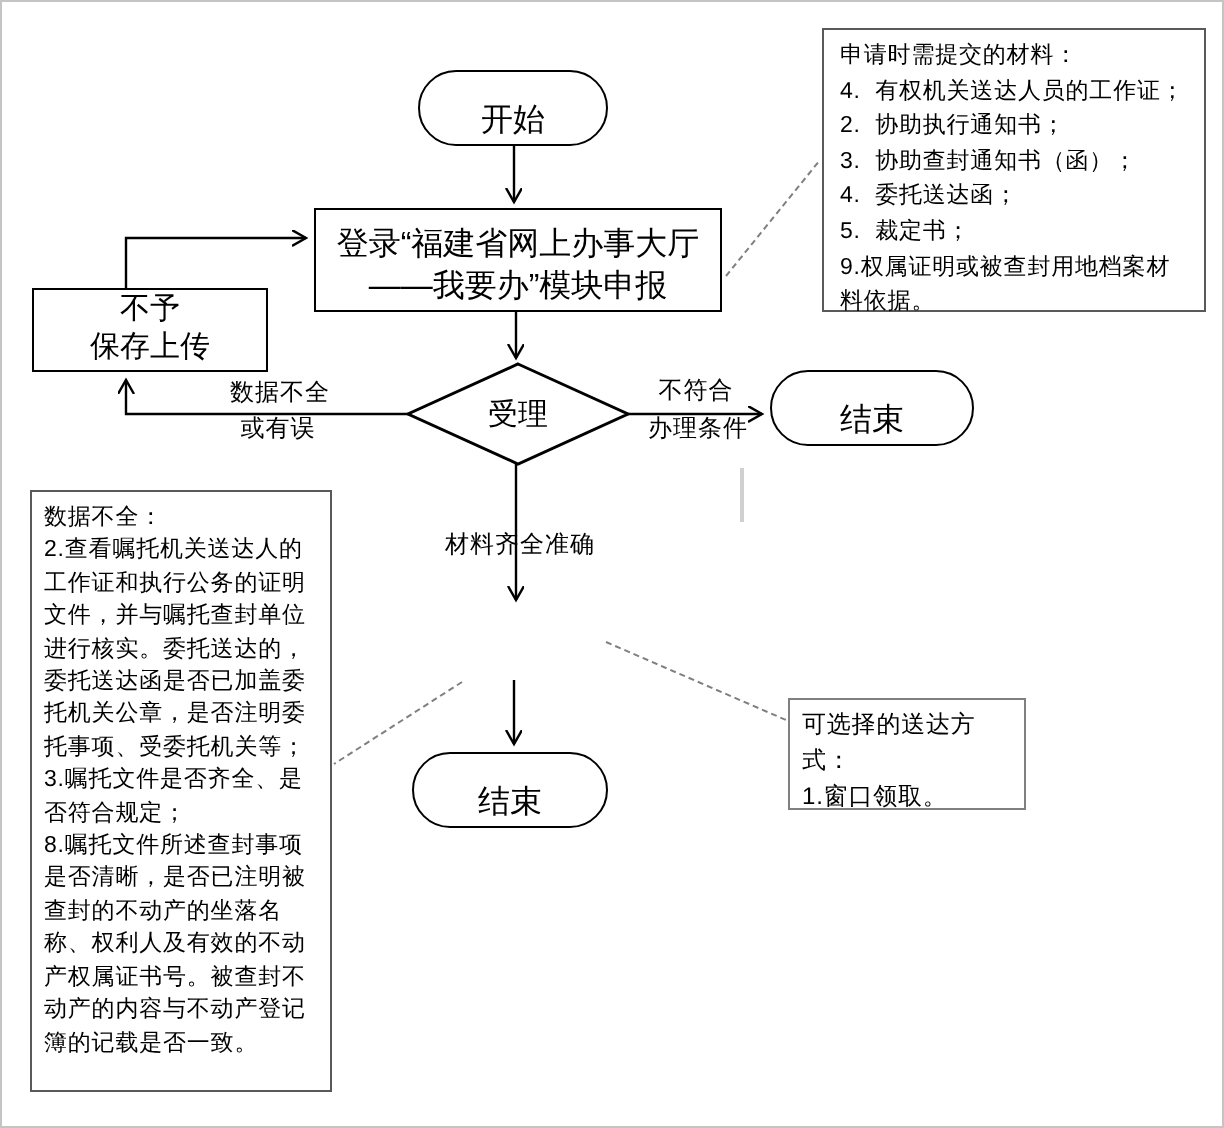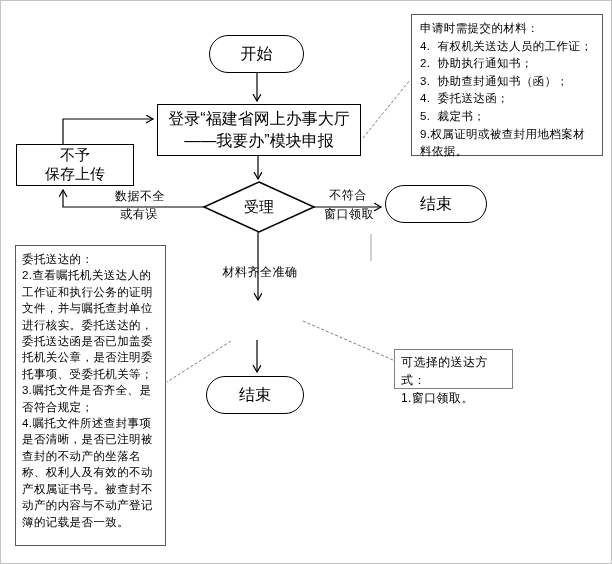--- a/index.html
+++ b/index.html
@@ -9,35 +9,35 @@
     font-family:"Liberation Sans","DejaVu Sans",sans-serif; color:#000;
   }
   svg.overlay { position:absolute; left:0; top:0; z-index:1; }
   .shape {
     position:absolute; background:#fff; border:1.5px solid #000;
     box-sizing:border-box; display:flex; flex-direction:column;
     align-items:center; justify-content:center; text-align:center;
     z-index:2; line-height:1.35;
   }
   .stadium { border-radius:19px; }
-  .flow-16 { font-size:16px; }
+  .flow-16 { font-size:16px;justify-content:flex-end; }
   .flow-17 { font-size:17px; letter-spacing:1px; }
   .flow-15 { font-size:15px; }
   .diamond-label {
     position:absolute; z-index:3; display:flex; align-items:center;
     justify-content:center; font-size:15px; background:transparent;
   }
   .note {
     position:absolute; background:#fff; border:1px solid #595959;
     box-sizing:border-box; z-index:2; color:#000; letter-spacing:0.4px;
   }
   .note p { margin:0; white-space:pre-wrap; }
   .note-materials { left:410px; top:13px;  width:192px; height:142px; padding:5px 8px; font-size:11.5px; line-height:17.6px; }
   .note-conditions{ left:14px;  top:244px; width:151px; height:301px; padding:5px 6px; font-size:11.5px; line-height:16.4px; }
-  .note-delivery  { left:393px; top:348px; width:119px; height:40px;  padding:3px 6px; font-size:12px;   line-height:18px; border-color:#808080; }
+  .note-delivery  { left:393px; top:348px; width:119px; height:56px;  padding:3px 6px; font-size:12px;   line-height:18px; border-color:#808080; }
   .edge-label {
     position:absolute; z-index:3; font-size:12px; text-align:center;
     letter-spacing:0.5px; background:transparent; white-space:nowrap;
   }
 </style>
 </head>
 <body>
 
 <div class="canvas">
 
@@ -92,38 +92,38 @@
   </div>
 
 
   <div class="shape stadium flow-16" style="left:205px; top:375px; width:98px; height:38px;">
     <span>结束</span>
   </div>
 
   <div class="edge-label" style="left:111px; top:187px; width:56px;">数据不全</div>
   <div class="edge-label" style="left:115px; top:205px; width:46px;">或有误</div>
   <div class="edge-label" style="left:324px; top:186px; width:46px;">不符合</div>
-  <div class="edge-label" style="left:320px; top:205px; width:56px;">窗口领取</div>
+  <div class="edge-label" style="left:320px; top:205px; width:56px;">办理条件</div>
   <div class="edge-label" style="left:221px; top:263px; width:76px;">材料齐全准确</div>
 
   <div class="note note-materials">
     <p>申请时需提交的材料：</p>
     <p>4.  有权机关送达人员的工作证；</p>
     <p>2.  协助执行通知书；</p>
     <p>3.  协助查封通知书（函）；</p>
     <p>4.  委托送达函；</p>
     <p>5.  裁定书；</p>
     <p>9.权属证明或被查封用地档案材料依据。</p>
   </div>
 
   <div class="note note-conditions">
-    <p>委托送达的：</p>
+    <p>数据不全：</p>
     <p>2.查看嘱托机关送达人的工作证和执行公务的证明文件，并与嘱托查封单位进行核实。委托送达的，委托送达函是否已加盖委托机关公章，是否注明委托事项、受委托机关等；</p>
     <p>3.嘱托文件是否齐全、是否符合规定；</p>
-    <p>4.嘱托文件所述查封事项是否清晰，是否已注明被查封的不动产的坐落名称、权利人及有效的不动产权属证书号。被查封不动产的内容与不动产登记簿的记载是否一致。</p>
+    <p>8.嘱托文件所述查封事项是否清晰，是否已注明被查封的不动产的坐落名称、权利人及有效的不动产权属证书号。被查封不动产的内容与不动产登记簿的记载是否一致。</p>
   </div>
 
   <div class="note note-delivery">
     <p>可选择的送达方式：</p>
     <p>1.窗口领取。</p>
   </div>
 
 </div>
 
 </body></html>

